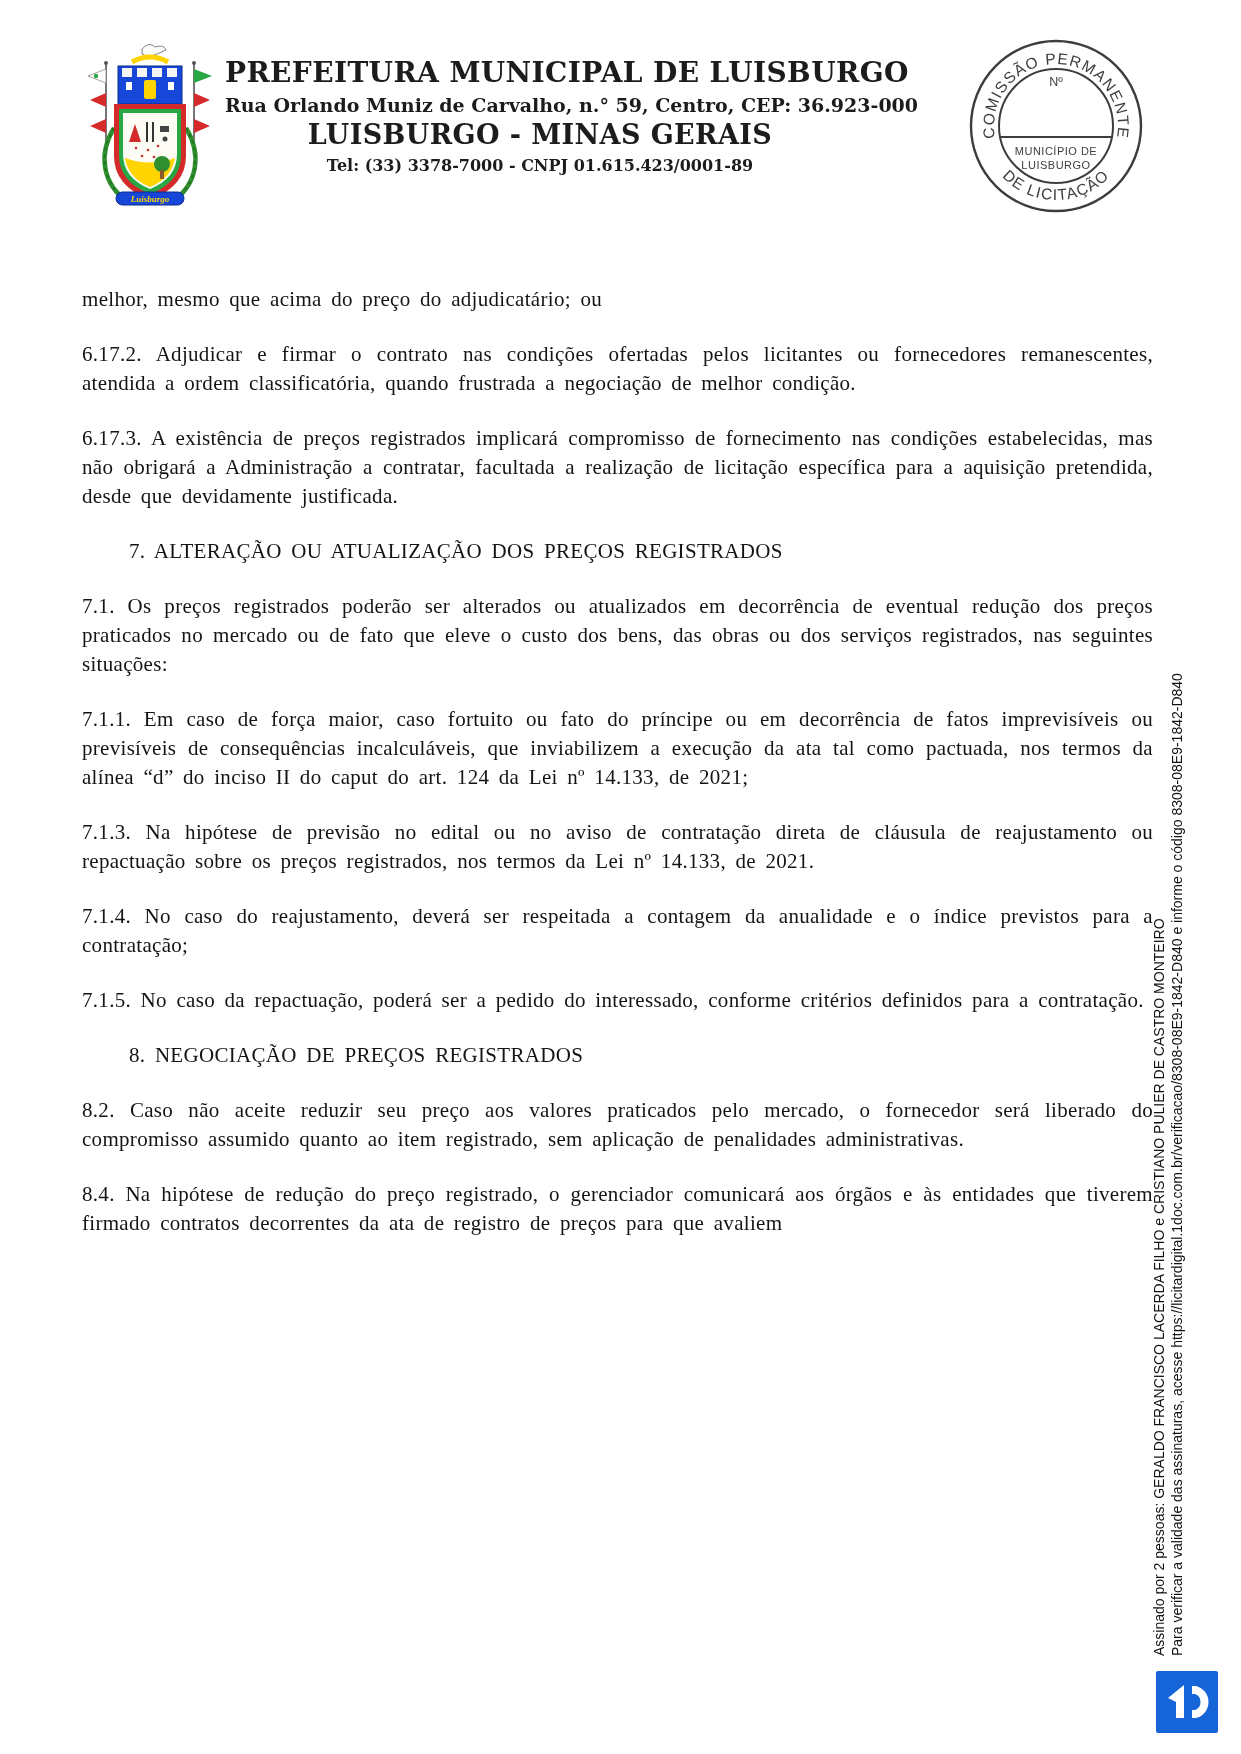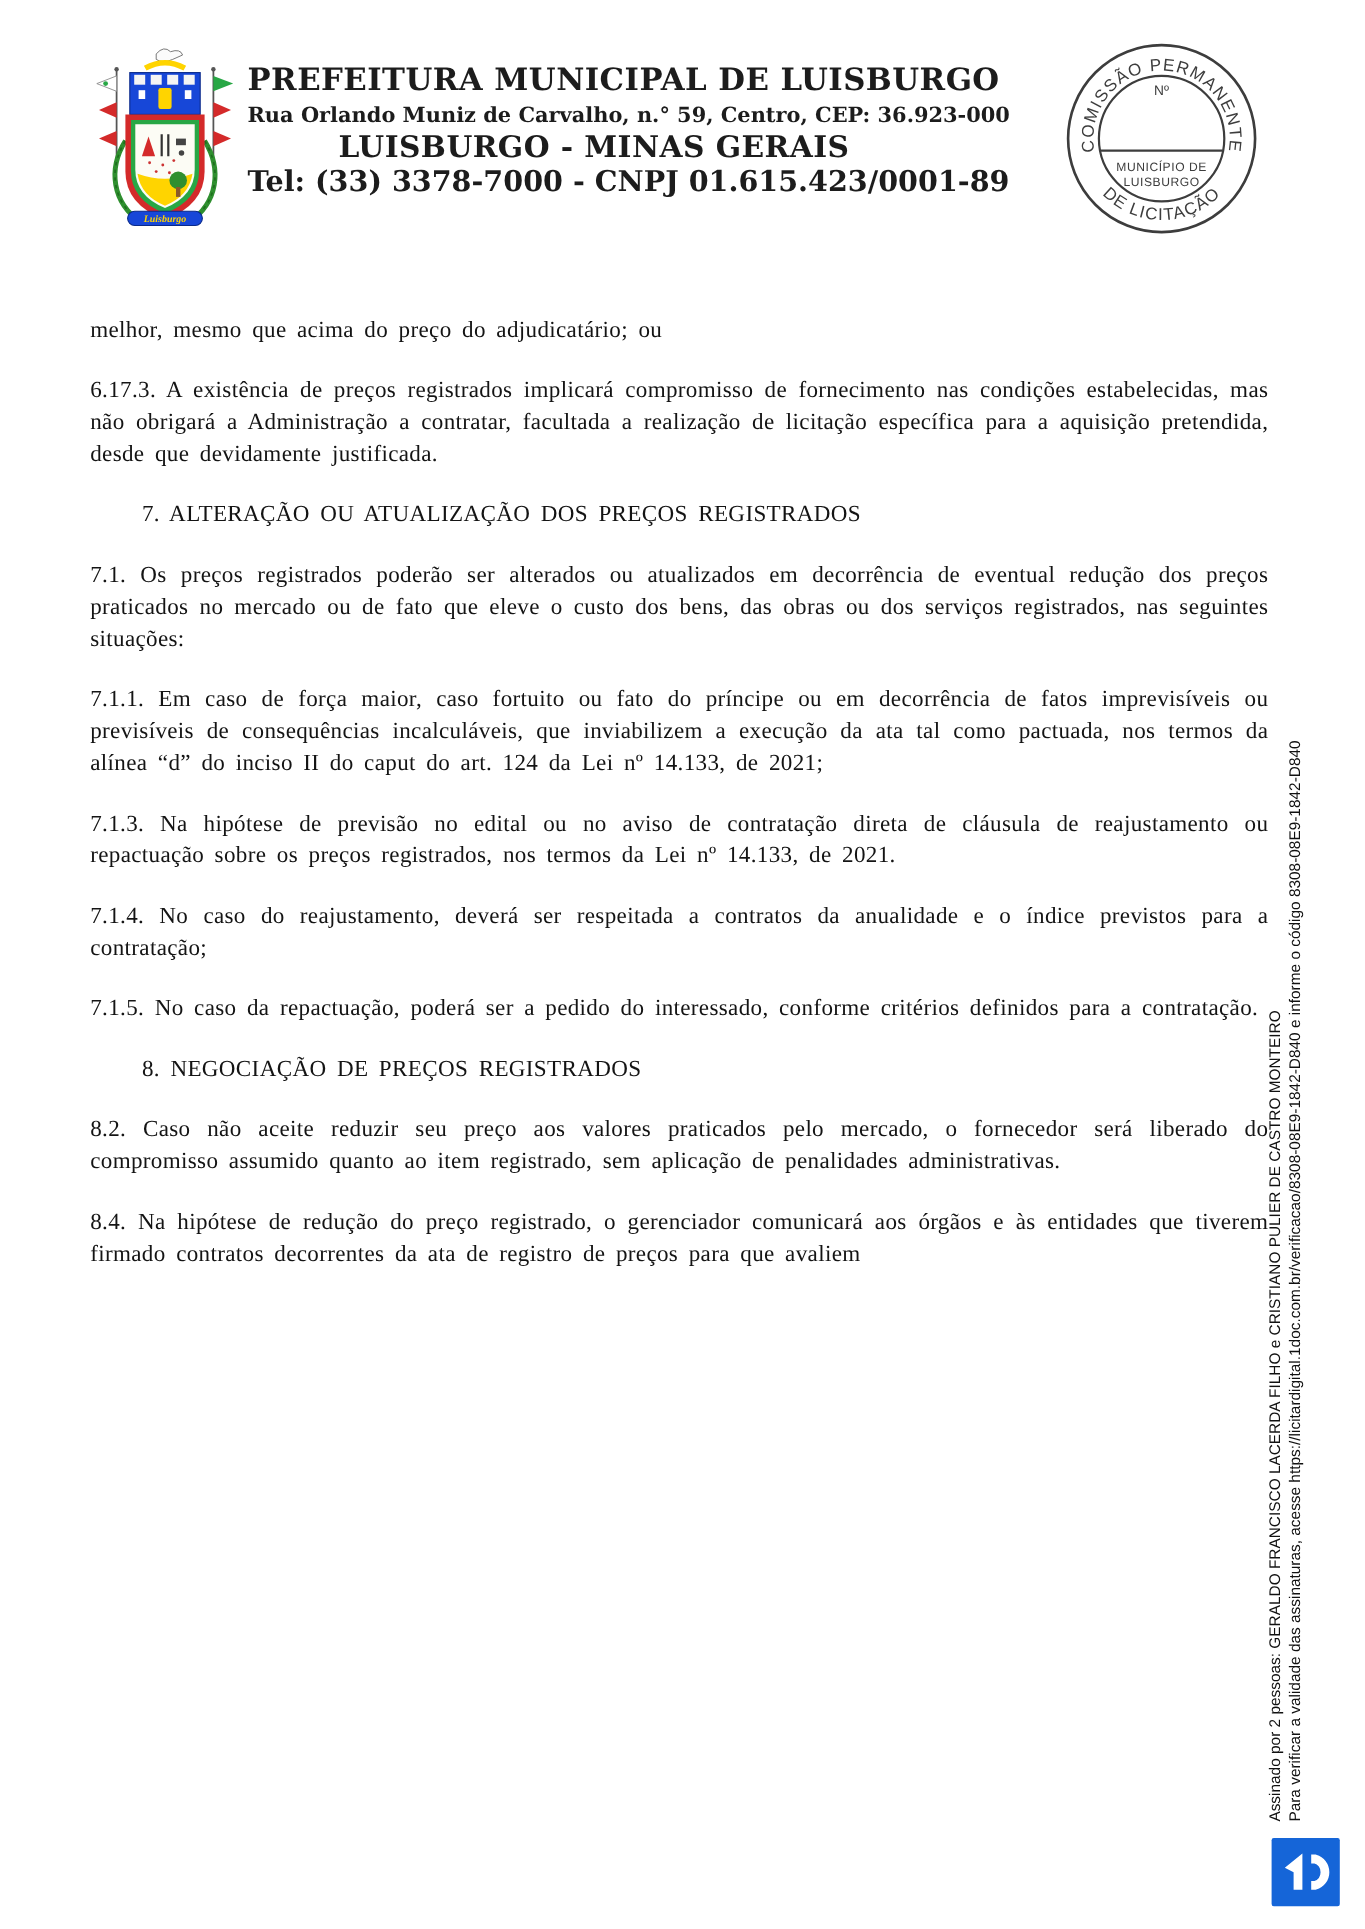--- a/index.html
+++ b/index.html
@@ -16,21 +16,21 @@
   .head-center{
     position:absolute;left:225px;top:56px;width:630px;
     text-align:center;
     font-family:"DejaVu Serif",serif;
     font-weight:bold;color:#1c1c1c;
     white-space:nowrap;
   }
   .head-title{font-size:28px;letter-spacing:.4px;line-height:34px;}
   .head-addr{font-size:19px;line-height:26px;margin-top:2px;}
   .head-city{font-size:27px;line-height:32px;margin-top:1px;letter-spacing:.4px;}
-  .head-tel{font-size:26px;line-height:26px;margin-top:2px;}
+  .head-tel{font-size:16px;line-height:26px;margin-top:2px;}
   .stamp{position:absolute;left:968px;top:38px;width:176px;height:176px;}
   .stamp text{font-family:"Liberation Sans",sans-serif;fill:#3d3d3d;}
   
   .doc-body{
     position:absolute;left:82px;top:285px;width:1071px;
     font-size:21px;line-height:29px;
     text-align:justify;
     letter-spacing:.3px;word-spacing:4px;
     color:#141414;
   }
@@ -136,26 +136,27 @@
       </text>
       <text x="88" y="48" text-anchor="middle" font-size="12.5">Nº</text>
       <line x1="32.5" y1="99" x2="143.5" y2="99" stroke="#3d3d3d" stroke-width="2"></line>
       <text x="88" y="117" text-anchor="middle" font-size="11" letter-spacing="0.5">MUNICÍPIO DE</text>
       <text x="88" y="131" text-anchor="middle" font-size="11" letter-spacing="0.5">LUISBURGO</text>
     </svg>
   </header>
 
   <main class="doc-body">
     <p>melhor, mesmo que acima do preço do adjudicatário; ou</p>
+    <p>6.17.2. Adjudicar e firmar o contrato nas condições ofertadas pelos licitantes ou fornecedores remanescentes, atendida a ordem classificatória, quando frustrada a negociação de melhor condição.</p>
     <p>6.17.3. A existência de preços registrados implicará compromisso de fornecimento nas condições estabelecidas, mas não obrigará a Administração a contratar, facultada a realização de licitação específica para a aquisição pretendida, desde que devidamente justificada.</p>
     <p class="h">7. ALTERAÇÃO OU ATUALIZAÇÃO DOS PREÇOS REGISTRADOS</p>
     <p>7.1. Os preços registrados poderão ser alterados ou atualizados em decorrência de eventual redução dos preços praticados no mercado ou de fato que eleve o custo dos bens, das obras ou dos serviços registrados, nas seguintes situações:</p>
     <p>7.1.1. Em caso de força maior, caso fortuito ou fato do príncipe ou em decorrência de fatos imprevisíveis ou previsíveis de consequências incalculáveis, que inviabilizem a execução da ata tal como pactuada, nos termos da alínea “d” do inciso II do caput do art. 124 da Lei nº 14.133, de 2021;</p>
     <p>7.1.3. Na hipótese de previsão no edital ou no aviso de contratação direta de cláusula de reajustamento ou repactuação sobre os preços registrados, nos termos da Lei nº 14.133, de 2021.</p>
-    <p>7.1.4. No caso do reajustamento, deverá ser respeitada a contratos da anualidade e o índice previstos para a contratação;</p>
+    <p>7.1.4. No caso do reajustamento, deverá ser respeitada a contagem da anualidade e o índice previstos para a contratação;</p>
     <p>7.1.5. No caso da repactuação, poderá ser a pedido do interessado, conforme critérios definidos para a contratação.</p>
     <p class="h">8. NEGOCIAÇÃO DE PREÇOS REGISTRADOS</p>
     <p>8.2. Caso não aceite reduzir seu preço aos valores praticados pelo mercado, o fornecedor será liberado do compromisso assumido quanto ao item registrado, sem aplicação de penalidades administrativas.</p>
     <p>8.4. Na hipótese de redução do preço registrado, o gerenciador comunicará aos órgãos e às entidades que tiverem firmado contratos decorrentes da ata de registro de preços para que avaliem</p>
   </main>
 
   <div class="v-sign">
     <div class="v-line">Assinado por 2 pessoas:  GERALDO FRANCISCO LACERDA FILHO e CRISTIANO PULIER DE CASTRO MONTEIRO</div>
     <div class="v-line">Para verificar a validade das assinaturas, acesse https://licitardigital.1doc.com.br/verificacao/8308-08E9-1842-D840 e informe o código 8308-08E9-1842-D840</div>
   </div>

